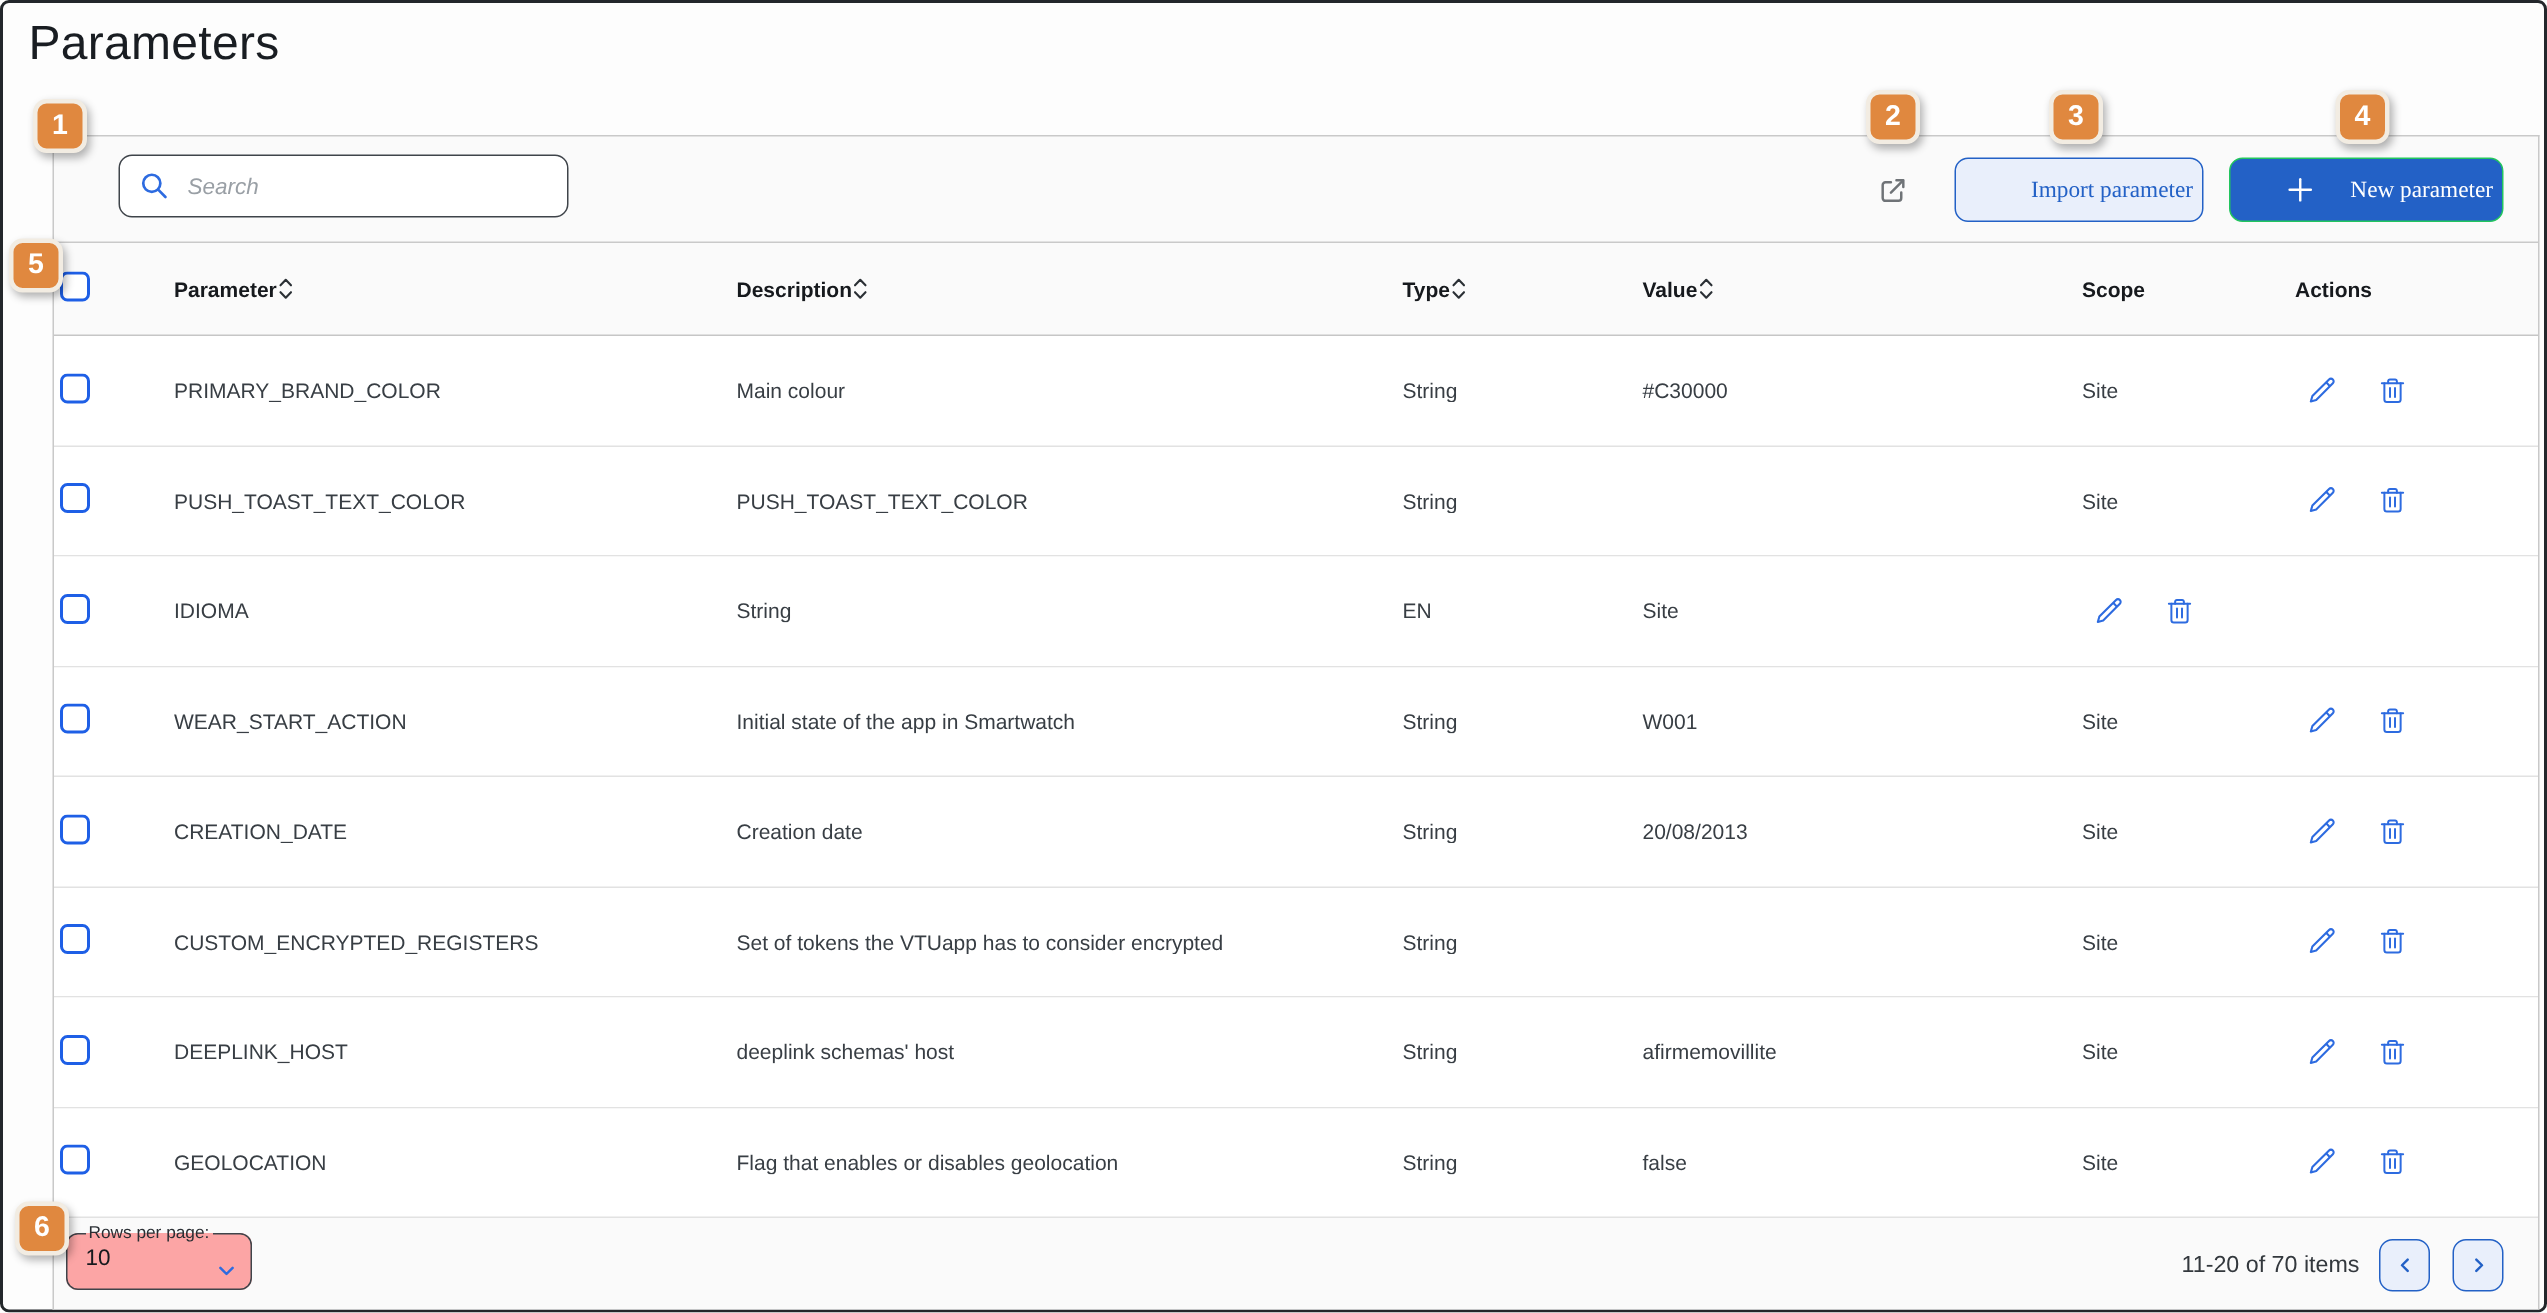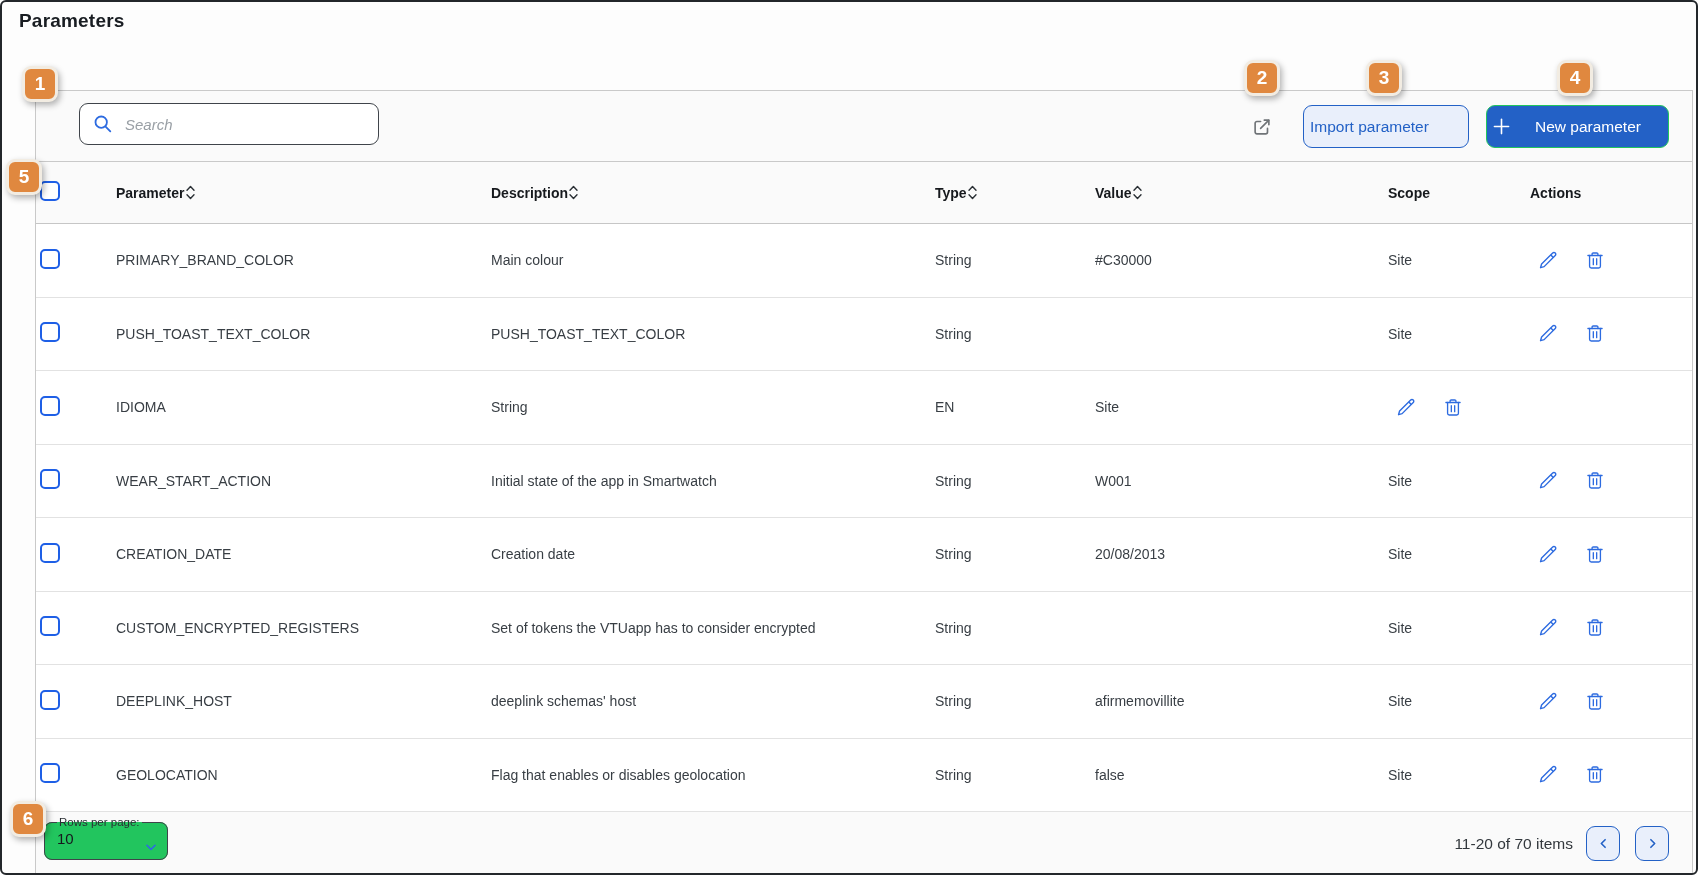--- a/index.html
+++ b/index.html
@@ -9,43 +9,43 @@
     font-family: "Liberation Sans", sans-serif;
     background: #ffffff;
   }
   .frame {
     position: absolute; inset: 0;
     border: 2px solid #23272b; border-radius: 6px;
     background: #fdfdfd; overflow: hidden;
   }
   .page-title {
     position: absolute; left: 17px; top: 8px;
-    font-size: 19px; font-weight: 700; color: #191d22; letter-spacing: .2px;
+    font-size: 32px; font-weight: 400; color: #191d22; letter-spacing: .2px;
   }
   .card {
     position: absolute; left: 33px; top: 88px; width: 1658px; height: 870px;
     background: #fafafa; border: 1px solid #c9c9c9; border-bottom: 1px solid #d6d6d6;
   }
   
   .toolbar { position: relative; height: 71px; border-bottom: 1px solid #c9c9c9; }
   .search-box {
     position: absolute; left: 43px; top: 12px; width: 300px; height: 42px;
     background: #fff; border: 1.5px solid #3f444a; border-radius: 9px;
     display: flex; align-items: center; padding: 0 13px; gap: 10px; cursor: text;
   }
   .search-input {
     border: none; outline: none; background: transparent; flex: 1;
     font-family: inherit; font-size: 15px; font-style: italic; color: #4d5359;
   }
   .search-input::placeholder { color: #999fa5; font-style: italic; }
   .toolbar-right { position: absolute; right: 23px; top: 14px; display: flex; align-items: center; }
   .icon-btn { background: none; border: none; padding: 0; margin-right: 30px; cursor: pointer; height: 22px; }
   .btn {
-    height: 43px; border-radius: 9px; font-family: Liberation Sans, sans-serif; font-size: 15.5px;
-    display: flex; align-items: center; justify-content: flex-start; cursor: pointer;
+    height: 43px; border-radius: 9px; font-family: Liberation Serif, serif; font-size: 15.5px;
+    display: flex; align-items: center; justify-content: flex-end; cursor: pointer;
   }
   .btn.outline { width: 166px; background: #e9effb; border: 1px solid #2361c6; color: #2361c6; margin-right: 17px; }
   .btn.primary { width: 183px; background: #2361c6; border: 1px solid #22c55e; color: #fff; gap: 25px; font-weight: 500; }
   
   .grid-row { display: grid; grid-template-columns: 62px 375px 444px 160px 293px 142px 1fr; align-items: center; }
   .thead { height: 62px; border-bottom: 1px solid #c6c6c6; background: #fafafa; }
   .cell { padding-left: 18px; font-size: 14px; color: #383e44; overflow: hidden; white-space: nowrap; }
   .thead .cell { font-weight: 700; color: #16191d; font-size: 14px; }
   .hcell { display: flex; align-items: center; padding-right: 44px; }
   .c-check { padding-left: 4px; }
@@ -54,21 +54,21 @@
     border: 2px solid #1e5fe6; border-radius: 5px; cursor: pointer;
   }
   .trow { height: 73.5px; background: #ffffff; border-bottom: 1px solid #e2e2e2; }
   .c-actions { display: flex; gap: 26px; padding-left: 26px; }
   .act { width: 21px; height: 21px; display: inline-flex; cursor: pointer; }
   .sort-btn { display: inline-flex; cursor: pointer; }
   
   .tfoot { position: relative; height: 55px; background: #fafafa; }
   .rpp {
     position: absolute; left: 8px; top: 4px; width: 124px; height: 44px; margin: 0;
-    border: 1.5px solid #3f444a; border-radius: 8px; background: #22c55e;
+    border: 1.5px solid #3f444a; border-radius: 8px; background: #fca5a5;
     padding: 2px 10px 0 12px; cursor: pointer;
   }
   .rpp legend { font-size: 11.5px; color: #2a2e33; padding: 0 2px; }
   .rpp-value { font-size: 15px; color: #16191d; text-align: center; }
   .rpp-chevron { position: absolute; right: 9px; top: 12px; }
   .pager {
     position: absolute; right: 23px; top: 0; height: 100%;
     display: flex; align-items: center; padding-top: 8px;
   }
   .range { font-size: 15.5px; color: #33383d; margin-right: 13px; }

